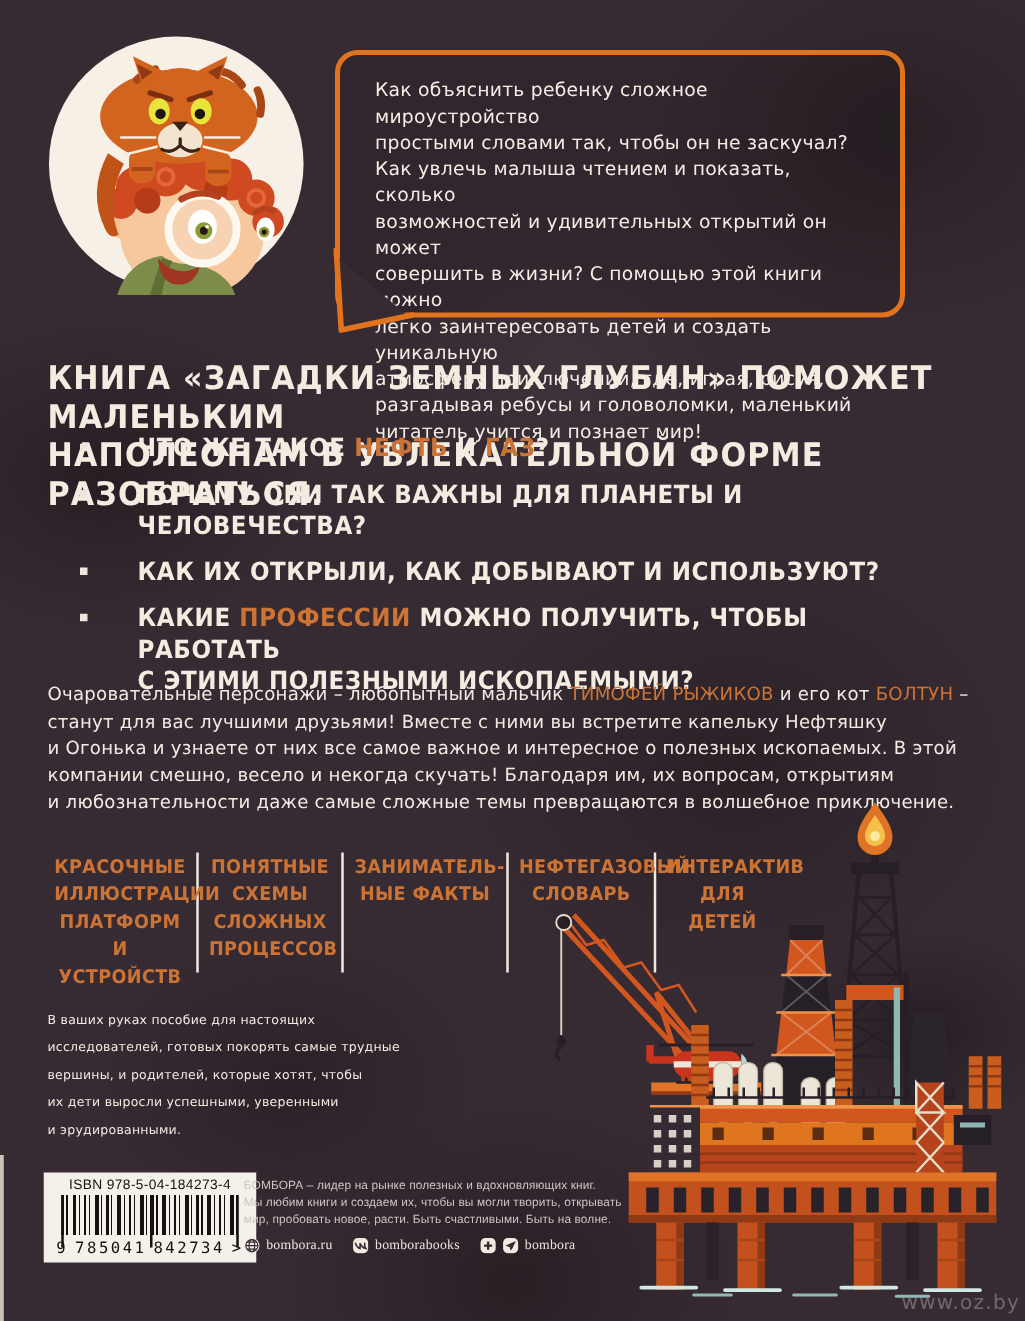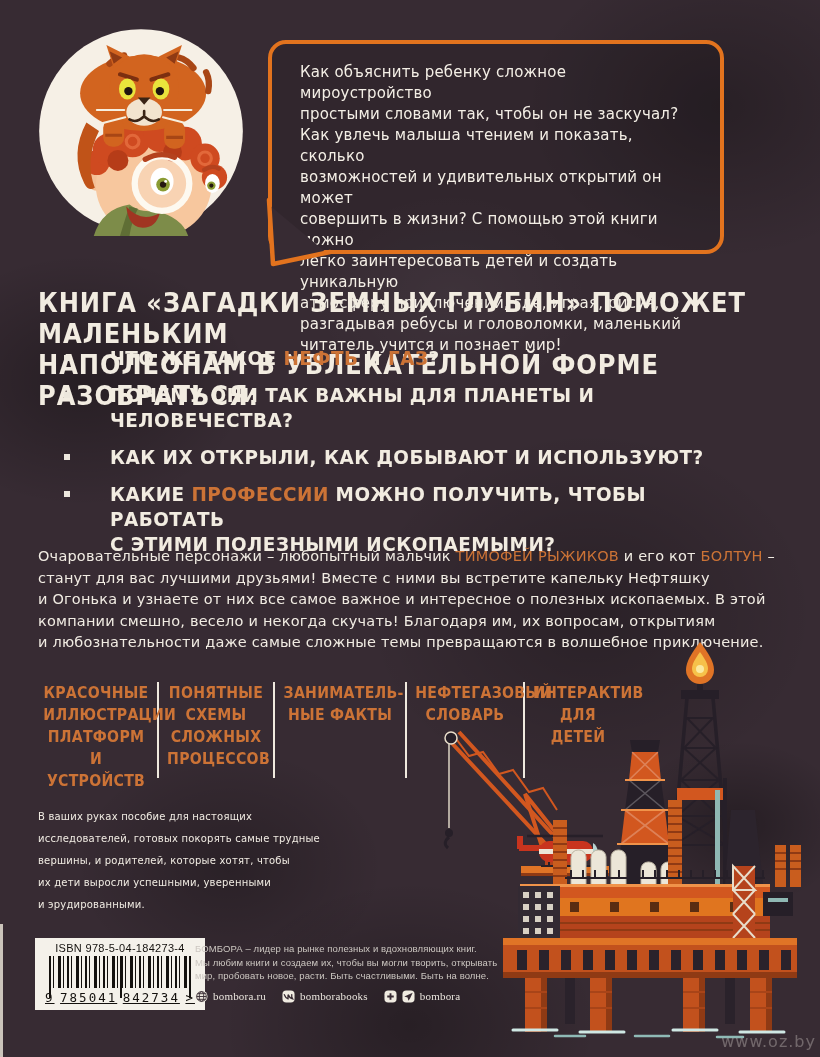--- a/index.html
+++ b/index.html
@@ -58,21 +58,21 @@
   
   .edge-line{left:0;top:924px;width:3px;height:133px;background:#e5dfd4;opacity:.85;}
   .barcode-box{left:35px;top:938px;width:170px;height:72px;background:#f4f1ea;box-sizing:border-box;padding:4px 8px 16px 8px;}
   .isbn{font-size:11px;letter-spacing:.3px;color:#14110e;text-align:center;font-family:"Liberation Sans",sans-serif;}
   .bars{position:relative;height:32px;margin:2px 6px 0 6px;
     background:repeating-linear-gradient(90deg,#14110e 0 2px,transparent 2px 4px,#14110e 4px 5px,transparent 5px 9px,#14110e 9px 12px,transparent 12px 14px,#14110e 14px 15px,transparent 15px 18px);
   }
   .guard{position:absolute;top:0;width:2px;height:42px;background:#14110e;}
   .g1{left:0;} .g2{left:50%;} .g3{right:0;}
   .barcode-digits{display:flex;justify-content:space-between;margin:2px 2px 0 2px;
-    font-family:"DejaVu Sans Mono",monospace;font-size:12.5px;color:#14110e;letter-spacing:2px;text-decoration:underline;}
+    font-family:"DejaVu Sans Mono",monospace;font-size:12.5px;color:#14110e;letter-spacing:2px;}
   .publisher{left:195px;top:934px;width:310px;}
   .logo-row{display:flex;align-items:flex-start;}
   .logo-icon{width:30px;height:38px;margin-right:8px;flex:0 0 auto;}
   .pub-name{font-family:"Liberation Sans",sans-serif;font-weight:bold;font-size:18px;letter-spacing:.5px;color:#f3efe7;line-height:20px;margin-top:4px;}
   .pub-sub{font-family:"Liberation Sans",sans-serif;font-size:6.5px;letter-spacing:2.4px;color:#e7e2d9;margin-top:2px;}
   .pub-desc{margin-top:8px;font-family:"Liberation Sans",sans-serif;font-size:9.5px;line-height:13.5px;letter-spacing:.1px;color:#ccc7c1;}
   .social{display:flex;align-items:center;margin-top:7px;font-family:"Liberation Sans",sans-serif;font-size:11px;color:#eae5dd;}
   .social .ic{width:13px;height:13px;margin-right:5px;flex:0 0 auto;}
   .social .lbl{margin-right:16px;letter-spacing:.2px;font-family:Liberation Serif, serif;}
   .watermark{right:4px;bottom:6px;font-size:16px;letter-spacing:1px;color:rgba(235,230,225,.32);text-align:center;}

